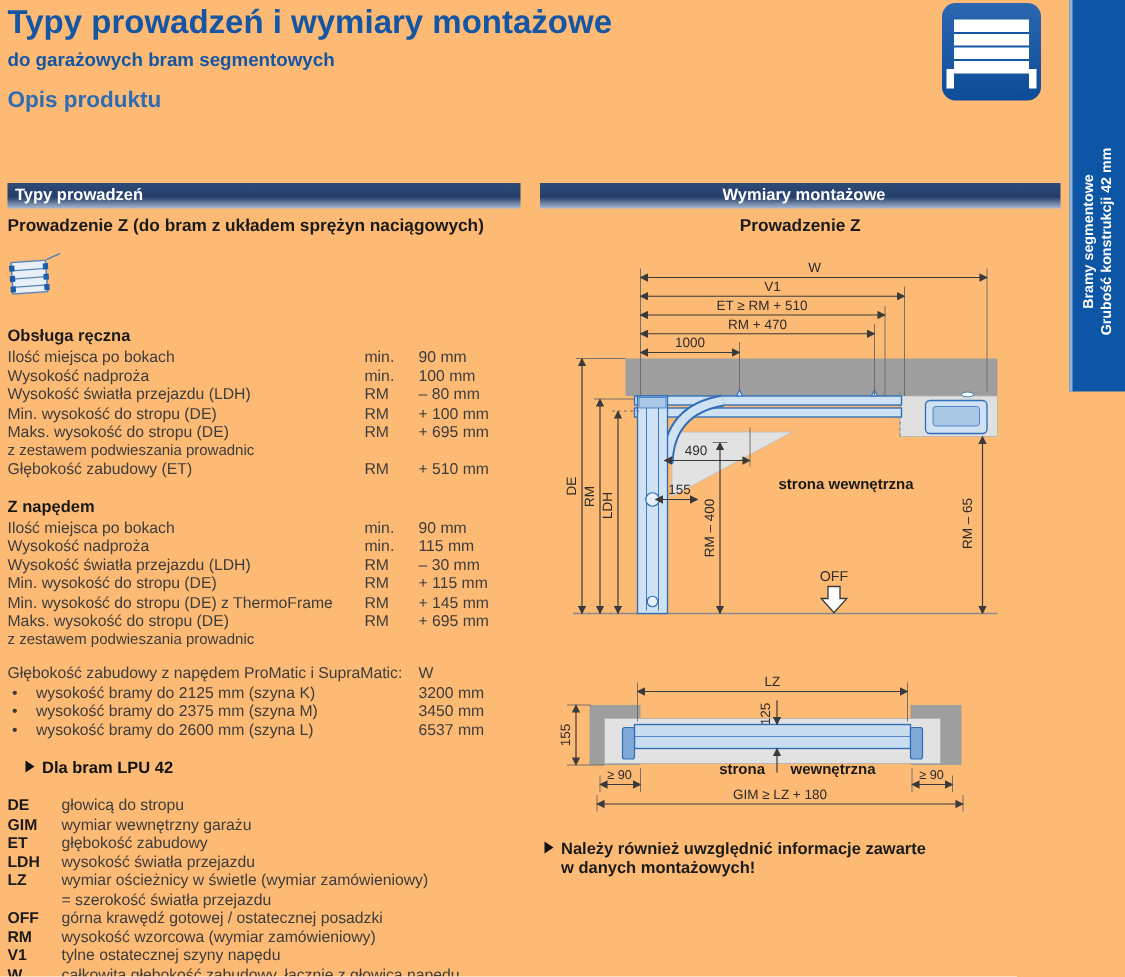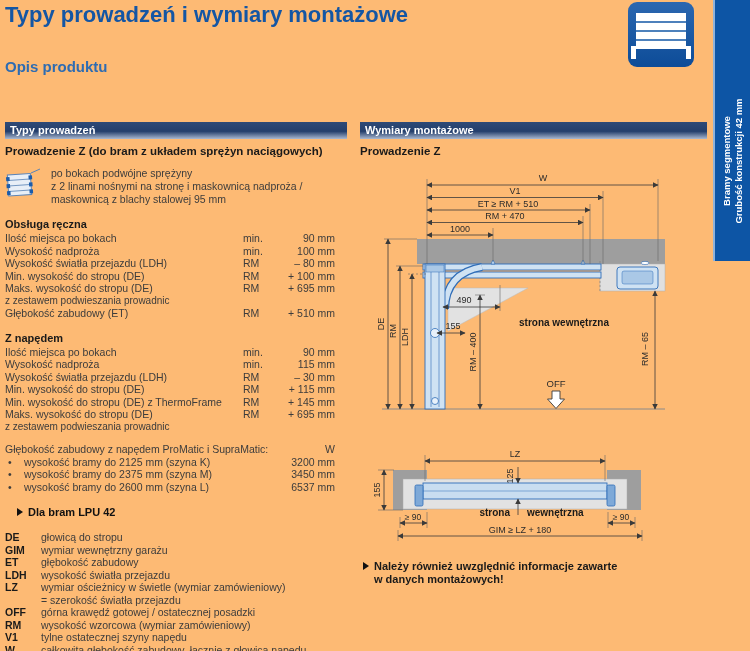--- a/index.html
+++ b/index.html
@@ -9,33 +9,33 @@
   .subtitle{position:absolute;left:5px;top:33px;font-size:12.5px;font-weight:bold;color:#1456a4;}
   .opis{position:absolute;left:5px;top:58px;font-size:15px;font-weight:bold;color:#2e6cb2;}
   .door-icon{position:absolute;left:627px;top:2px;}
   .side-tab{position:absolute;left:713px;top:0;width:37px;height:261px;background:#0d55a5;
             border-left:2px solid #8fb3da;box-sizing:border-box;}
   .tab-text{position:absolute;left:0;top:0;width:35px;height:261px;display:flex;
             align-items:center;justify-content:center;}
   .tab-text-inner{transform:rotate(-90deg) translateX(-30px);white-space:nowrap;color:#fff;
             font-size:9.5px;font-weight:bold;text-align:center;line-height:12px;}
   .col-left{position:absolute;left:5px;top:122px;width:342px;}
-  .col-right{position:absolute;left:360px;top:122px;width:347px;}
+  .col-right{position:absolute;left:360px;top:122px;width:347px;text-align:center;}
   .sec-bar{height:17px;background:linear-gradient(180deg,#2e4a77 0%,#243f6c 55%,#aab9d1 100%);
            color:#fff;font-size:11px;font-weight:bold;line-height:16px;padding-left:5px;
            box-sizing:border-box;}
   .variant{font-size:11.5px;font-weight:bold;color:#1a1a1a;margin-top:6px;}
   .feature{display:flex;margin-top:10px;}
   .feature-text{margin-left:10px;font-size:10.5px;line-height:13px;color:#3c3c3c;}
   .block-head{font-size:11px;font-weight:bold;color:#1a1a1a;margin-top:12px;margin-bottom:2px;}
   .spec-row,.bullet-row,.head-row{display:flex;font-size:10.5px;line-height:12.5px;
            color:#3c3c3c;padding-right:12px;}
   .lbl{flex:1;}
   .ref{width:36px;}
-  .val{width:56px;text-align:right;}
+  .val{width:56px;}
   .cont{font-size:10px;line-height:12.5px;color:#3c3c3c;}
   .head-row{margin-top:10px;}
   .bullet{width:16px;padding-left:3px;}
   .lpu{margin-top:13px;font-size:11px;font-weight:bold;color:#111;padding-left:12px;}
   .tri{display:inline-block;width:0;height:0;border-left:6px solid #111;
        border-top:4px solid transparent;border-bottom:4px solid transparent;margin-right:5px;}
   .defs{margin-top:13px;}
   .def-row{display:flex;font-size:10.5px;line-height:12.5px;color:#3c3c3c;}
   .abbr{width:36px;font-weight:bold;color:#1a1a1a;}
   .note{position:absolute;left:363px;top:560px;font-size:11px;font-weight:bold;
@@ -44,20 +44,21 @@
   svg text.db{font-size:10px;font-weight:bold;fill:#1a1a1a;}
   .dimline{stroke:#3a3a3a;stroke-width:0.8;}
   .extline{stroke:#666;stroke-width:0.6;}
 </style>
 </head>
 <body>
 
 <div class="page">
 
   <div class="title">Typy prowadzeń i wymiary montażowe</div>
+  <div class="subtitle">do garażowych bram segmentowych</div>
   <div class="opis">Opis produktu</div>
 
   <div class="door-icon">
     <svg width="68" height="67" viewBox="0 0 68 67">
       <defs>
         <linearGradient id="dg" x1="0" y1="0" x2="0" y2="1">
           <stop offset="0" stop-color="#2b67b0"></stop>
             <stop offset="1" stop-color="#0d4c98"></stop>
         </linearGradient>
       </defs>
@@ -95,25 +96,20 @@
             <rect x="1.5" y="9" width="3.5" height="4" fill="#1b5cab"></rect>
             <rect x="1.5" y="16" width="3.5" height="4" fill="#1b5cab"></rect>
             <rect x="1.5" y="23" width="3.5" height="4" fill="#1b5cab"></rect>
             <rect x="24" y="9" width="3.5" height="4" fill="#1b5cab"></rect>
             <rect x="24" y="16" width="3.5" height="4" fill="#1b5cab"></rect>
             <rect x="24" y="23" width="3.5" height="4" fill="#1b5cab"></rect>
           </g>
           <path d="M26 6 L35 2" stroke="#5b84b6" stroke-width="1" fill="none"></path>
         </svg>
       </span>
-      <div class="feature-text">
-        <div>po bokach podwójne sprężyny</div>
-        <div>z 2 linami nośnymi na stronę i maskownicą nadproża /</div>
-        <div>maskownicą z blachy stalowej 95 mm</div>
-      </div>
     </div>
 
     <div class="block-head">Obsługa ręczna</div>
     <div class="spec-row">
         <span class="lbl">Ilość miejsca po bokach</span>
         <span class="ref">min.</span>
         <span class="val">90 mm</span>
       </div>
     <div class="spec-row">
         <span class="lbl">Wysokość nadproża</span>

